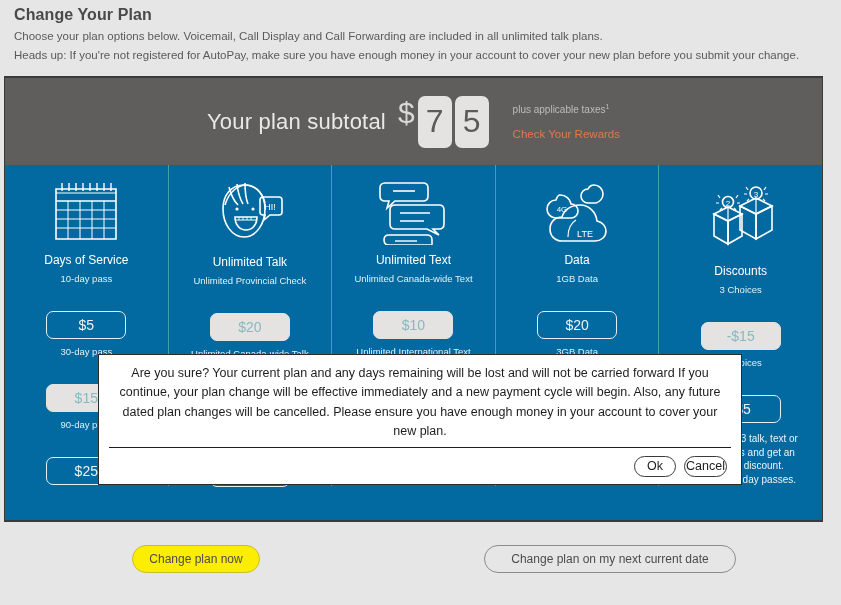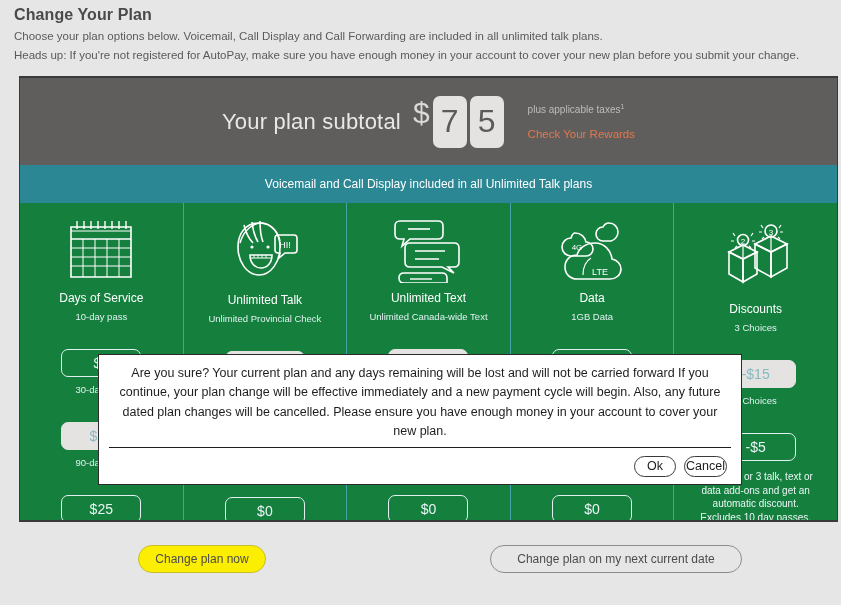--- a/index.html
+++ b/index.html
@@ -16,24 +16,24 @@
   .page-title {
     font-size: 16px; font-weight: bold; color: #4a4a4a;
     letter-spacing: .1px; margin: 0 0 5px 0;
   }
   .page-sub {
     font-size: 11.5px; color: #5a5a5a; margin: 0 0 3px 0; line-height: 1.35;
   }
 
   
   .panel {
-    position: absolute; left: 19px; top: 76px;
+    position: absolute; left: 4px; top: 76px;
     width: 819px; height: 446px;
     border: 1px solid #3a3a3a; border-width: 2px 1px 2px 1px;
-    box-sizing: border-box; overflow: hidden; background: #15803d;
+    box-sizing: border-box; overflow: hidden; background: #0369a1;
   }
 
   
   .subtotal-bar {
     height: 87px; background: #605e5c;
     display: flex; align-items: center; justify-content: center;
     box-sizing: border-box;
   }
   .subtotal-inner { display: flex; align-items: center; gap: 12px; }
   .subtotal-label {
@@ -86,21 +86,21 @@
   }
   .pill.unselected { border: 1px solid #e3f0f2; color: #eaf5f6; background: transparent; }
   .pill.selected { border: 1px solid #e4e3e2; background: #e4e3e2; color: #86b9c0; }
   .col-note {
     color: #eaf5f6; font-size: 10px; text-align: center;
     line-height: 1.35; margin-top: 2px; padding: 0 6px; width: 126px;
   }
 
   
   .actions {
-    position: absolute; left: 14px; top: 540px; width: 819px; height: 48px;
+    position: absolute; left: 8px; top: 540px; width: 819px; height: 48px;
   }
   .btn {
     position: absolute; height: 28px; border-radius: 14px;
     display: flex; align-items: center; justify-content: center;
     font-size: 12px; cursor: pointer; box-sizing: border-box;
   }
   .btn-primary {
     left: 124px; top: 5px; width: 128px;
     background: #fbee00; border: 1px solid #c9bf2d; color: #4c4c4c;
   }
@@ -152,21 +152,20 @@
           <span class="digit">7</span>
           <span class="digit">5</span>
         </div>
         <div class="price-side">
           <div class="taxes-note"><span>plus applicable taxes</span><sup>1</sup></div>
           <div class="rewards-link">Check Your Rewards</div>
         </div>
       </div>
     </div>
 
-    <div class="info-strip">Voicemail and Call Display included in all Unlimited Talk plans</div>
 
     <div class="cols" id="cols">
         <div class="col">
           <div class="icon-box">
             <svg width="72" height="66" viewBox="0 0 72 66" fill="none" stroke="#ffffff" stroke-width="1.6">
       <path d="M6 10h60v50H6z"></path>
               <path d="M6 22h60"></path>
       <path d="M6 14h60" stroke-width="1"></path>
       <g stroke-width="1">
       <path d="M18 22v38M30 22v38M42 22v38M54 22v38"></path>

